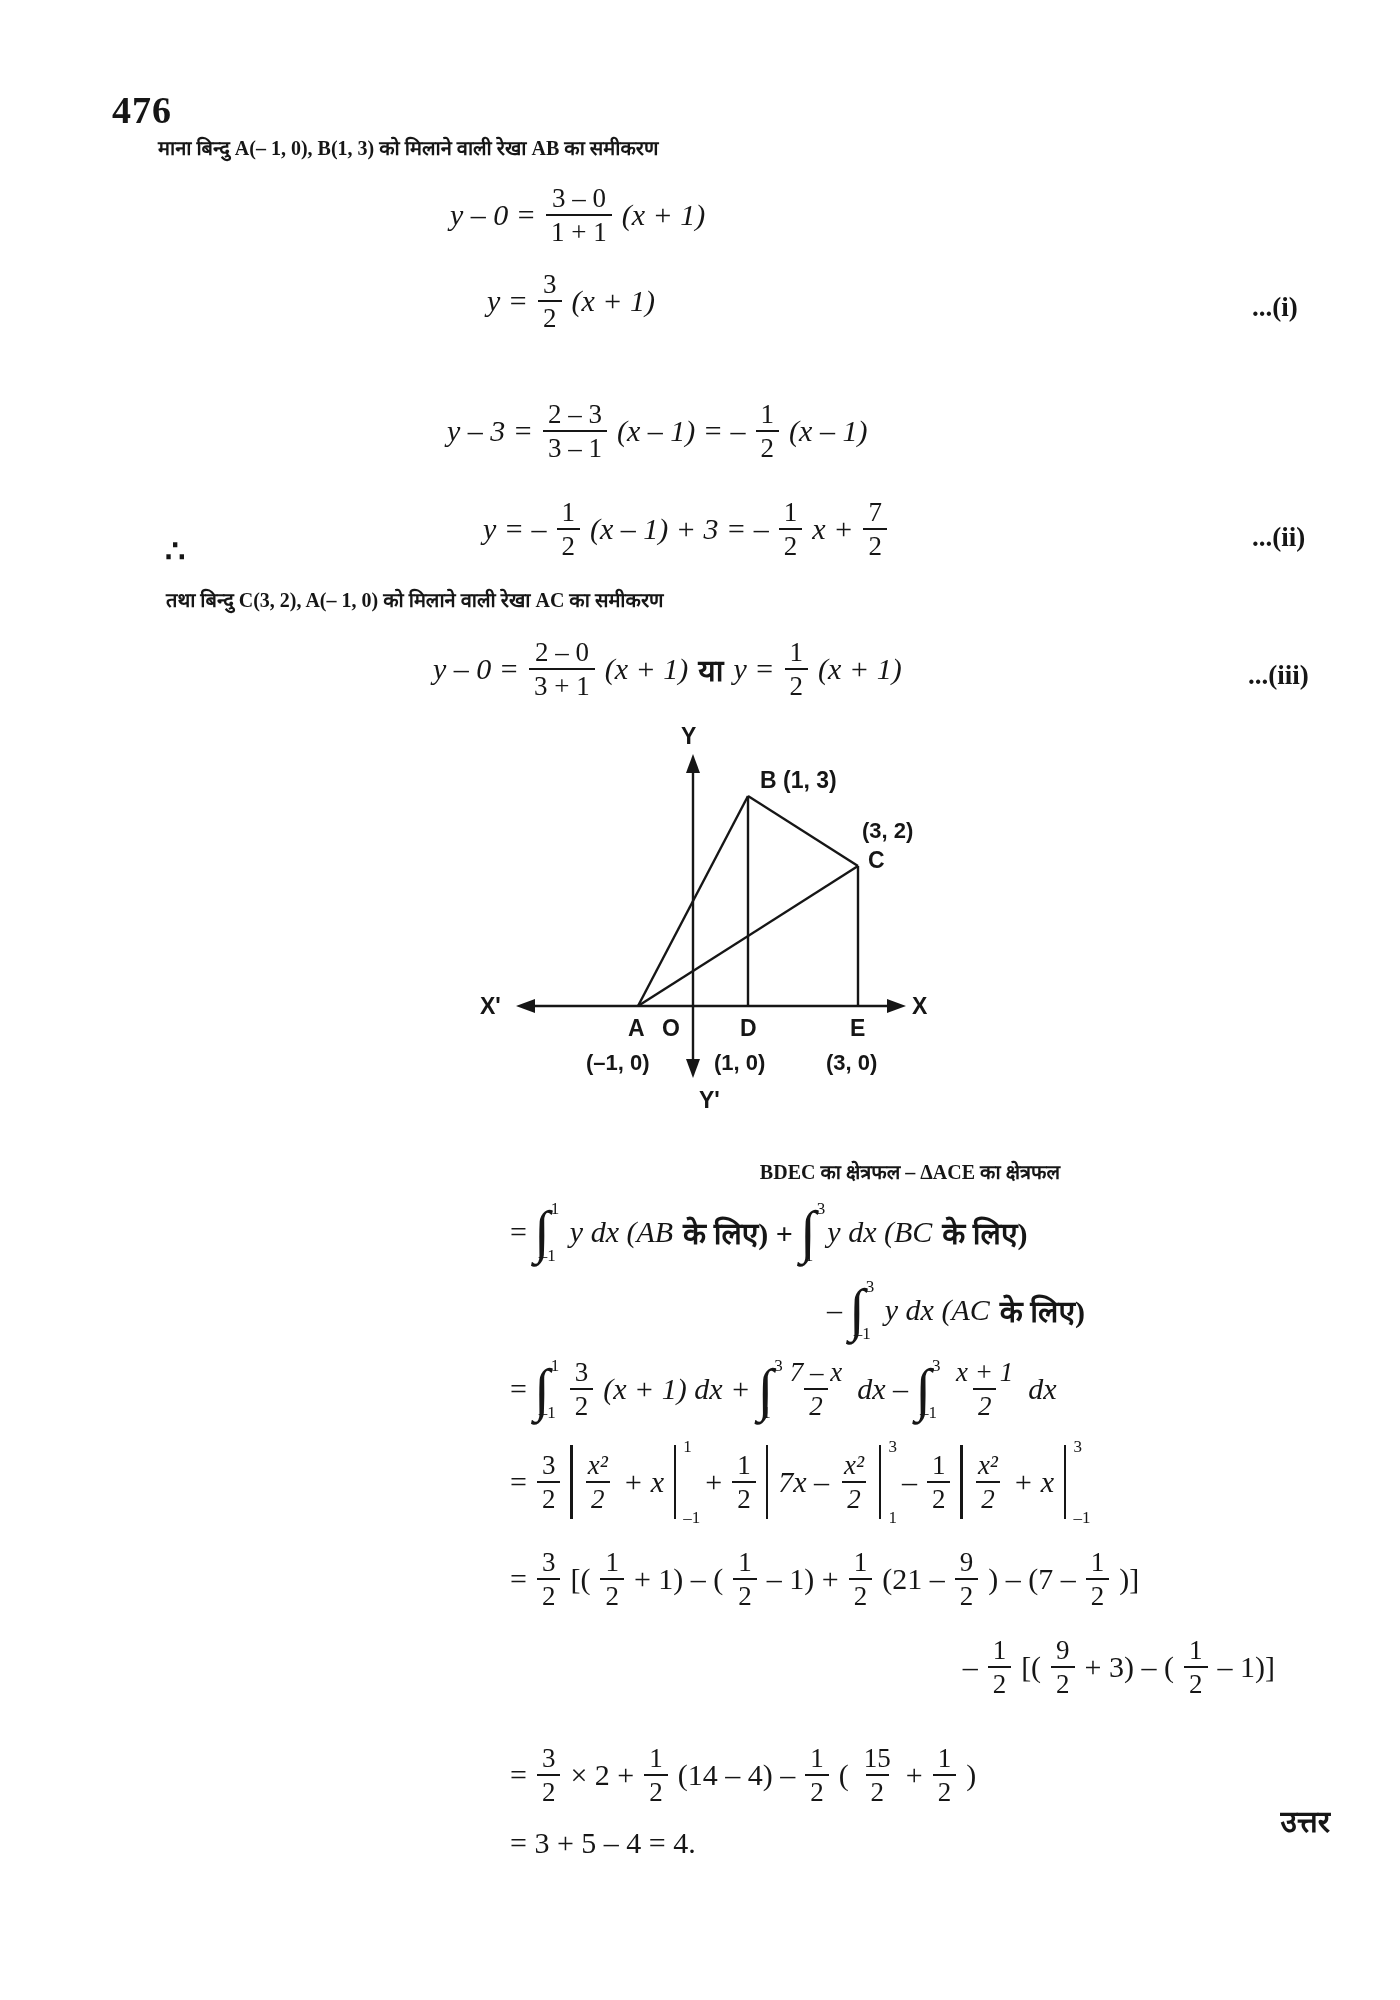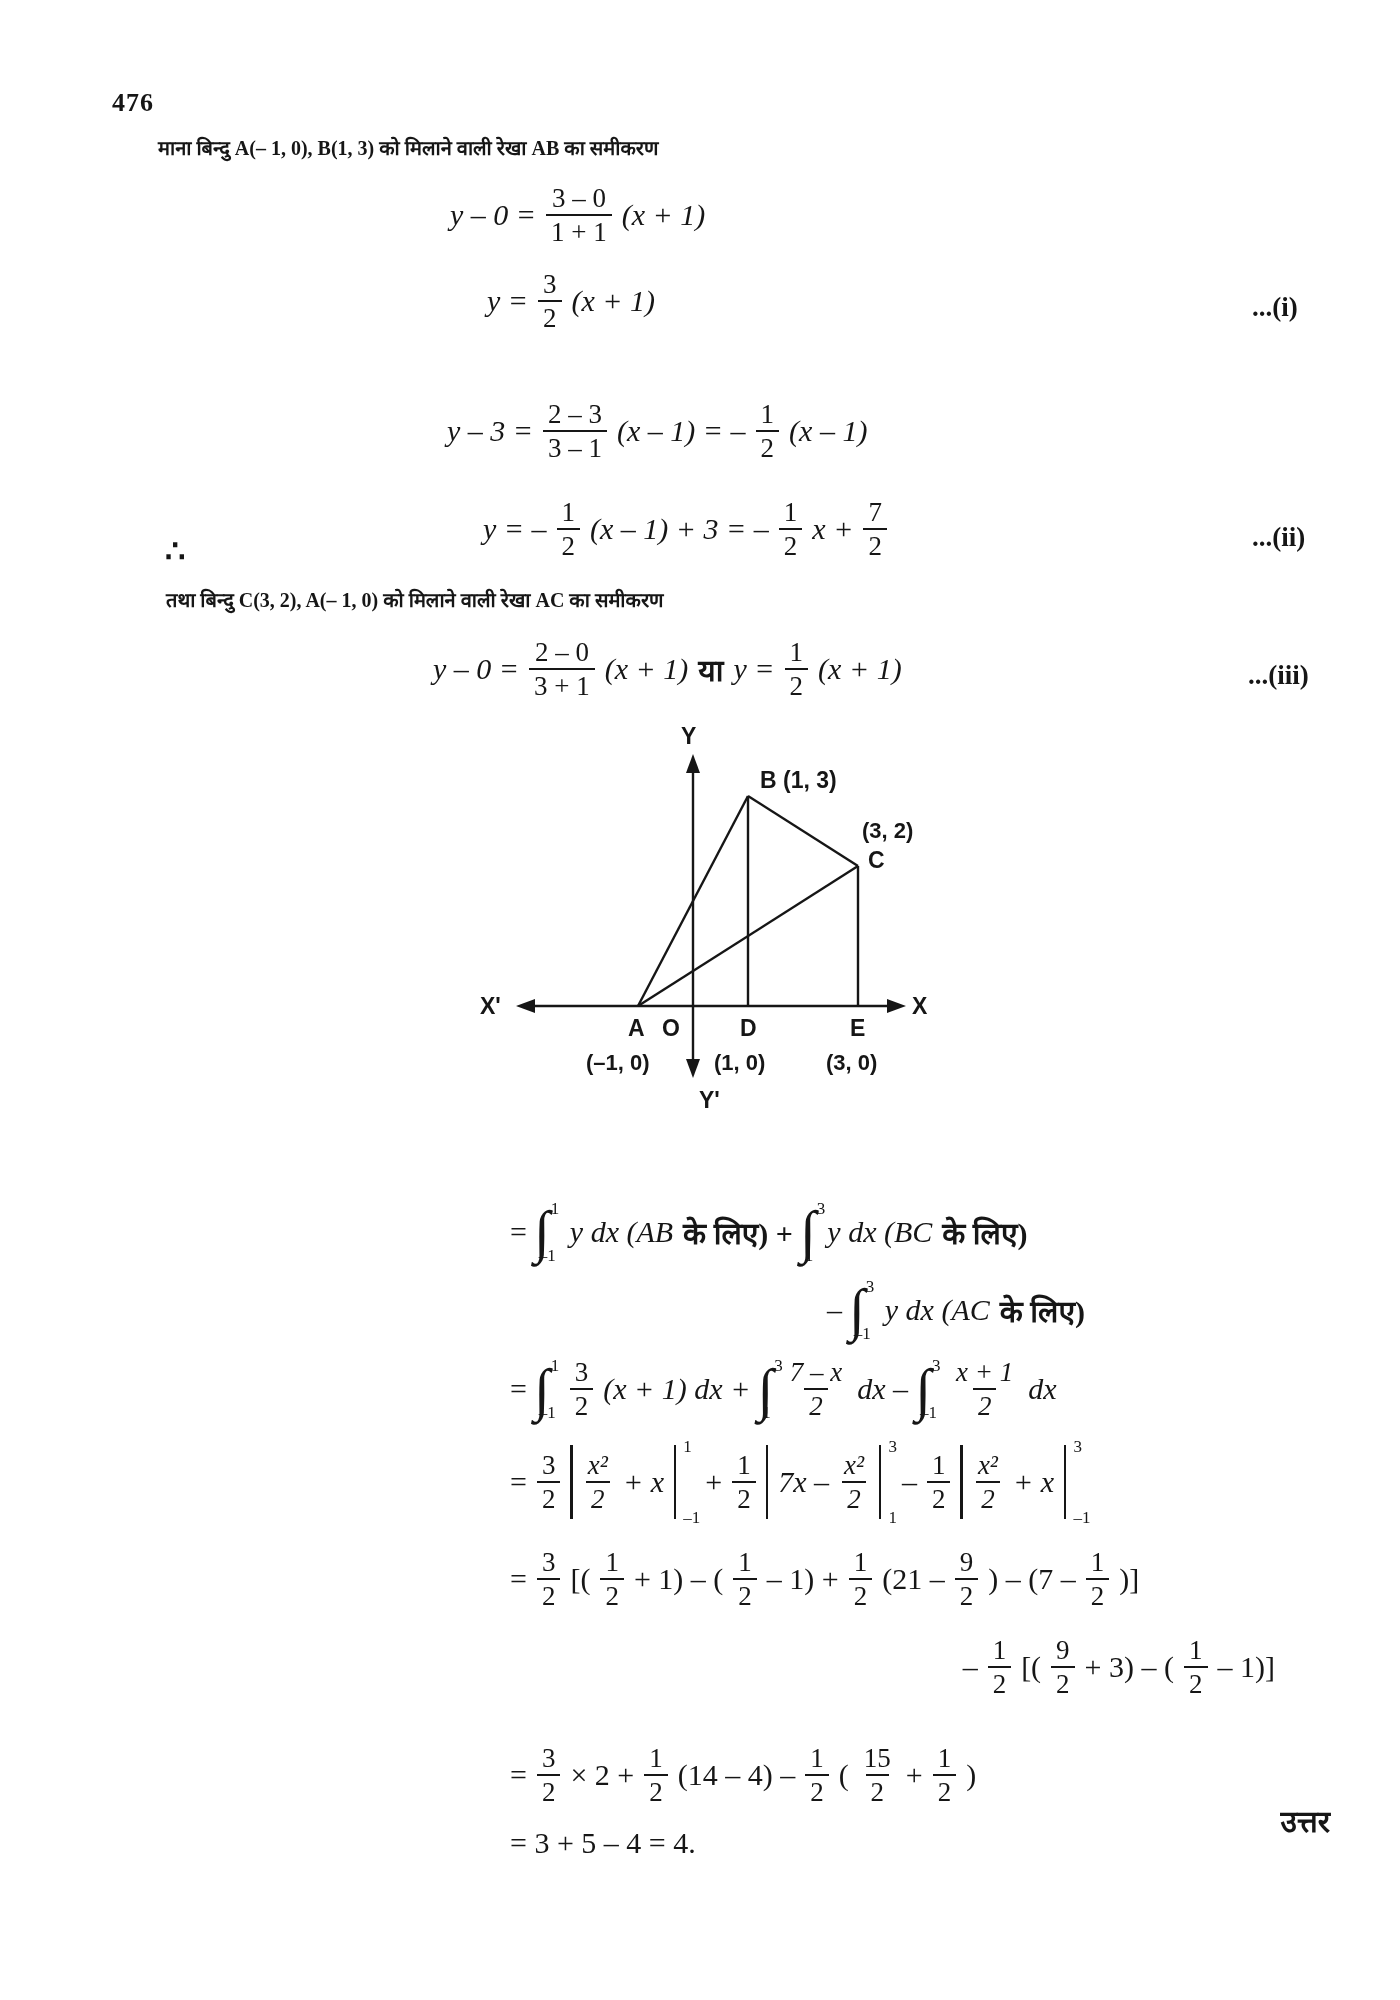--- a/index.html
+++ b/index.html
@@ -3,21 +3,21 @@
 <meta charset="utf-8">
 <style>
   html,body { margin:0; padding:0; background:#e8e8e8; }
   .page {
     position:relative; width:1400px; height:2000px; margin:0 auto;
     background:#ffffff; color:#161616;
     font-family:"Liberation Serif","DejaVu Serif",serif;
     overflow:hidden;
   }
   .abs { position:absolute; }
-  .pageno { font-size:26px; font-weight:700; letter-spacing:1px;font-family:Liberation Serif, serif; }
+  .pageno { font-size:38px; font-weight:700; letter-spacing:1px;font-family:Liberation Serif, serif; }
   .para { font-size:20px; font-weight:700; white-space:nowrap; }
   .lab { font-size:27px; font-weight:700; }
   .ans { font-size:30px; font-weight:700; }
   .therefore { font-size:32px; font-weight:700; }
 
   .eqrow { display:flex; align-items:center; font-size:30px; white-space:nowrap; }
   .eqrow .tx { font-style:italic; margin:0 5px; }
   .eqrow .up { font-style:normal; margin:0 5px; }
   .eqrow .dv { font-style:normal; font-weight:700; margin:0 5px; }
 
@@ -151,20 +151,21 @@
     <text x="390" y="152">C</text>
     <text x="150" y="320">A</text>
     <text x="184" y="320">O</text>
     <text x="262" y="320">D</text>
     <text x="372" y="320">E</text>
     <text x="108" y="354" class="coord">(–1, 0)</text>
     <text x="236" y="354" class="coord">(1, 0)</text>
     <text x="348" y="354" class="coord">(3, 0)</text>
   </svg>
 
+  <div class="abs para" style="right:340px; top:1158px">BDEC का क्षेत्रफल – ΔACE का क्षेत्रफल</div>
 
   <div class="abs eqrow" style="left:505px; top:1200px">
     <span class="up">=</span>
     <span class="intg">
       <span class="ig">∫</span>
       <span class="ilims">
           <span class="iu">1</span>
           <span class="il">–1</span>
         </span>
     </span>

